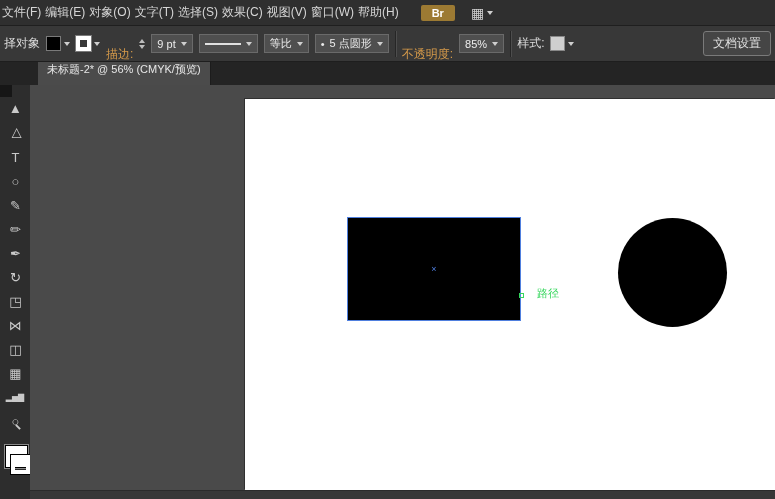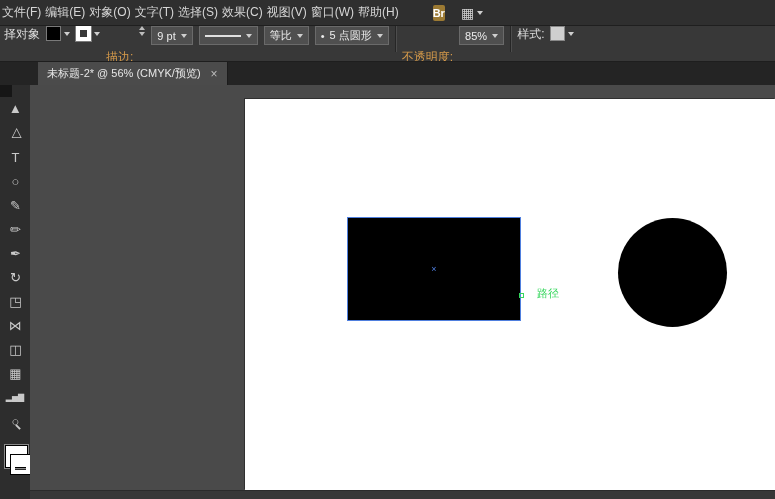--- a/index.html
+++ b/index.html
@@ -9,28 +9,28 @@
     --accent_orange: #d79b4a;
   }
   html,body { width:775px; height:499px; overflow:hidden; }
   body { font-family:"Liberation Sans","DejaVu Sans",sans-serif; background:#4a4a4a; }
   .app { position:relative; width:775px; height:499px; background:#2f2f2f; }
 
   
   .menubar { height:26px; background:#2f2f2f; border-bottom:1px solid #1f1f1f;
              display:flex; align-items:center; color:#d6d6d6; font-size:12px; }
   .menu-item { padding:0 2px; line-height:25px; cursor:default; white-space:nowrap; }
-  .br-btn { margin-left:32px; background:#9c7a33; color:#fff; font-size:11px; font-weight:bold;
-            padding:2px 0; border-radius:2px; }
+  .br-btn { margin-left:20px; background:#9c7a33; color:#fff; font-size:11px; font-weight:bold;
+            padding:2px 11px; border-radius:2px; }
   .ws-switcher { margin-left:16px; display:flex; align-items:center; gap:3px; color:#cfcfcf; }
   .ws-switcher .glyph { font-size:14px; }
 
   
   .controlbar { height:36px; background:#383838; border-bottom:1px solid #1e1e1e;
-                display:flex; align-items:flex-start; gap:6px; padding:0 4px;
+                display:flex; align-items:center; gap:6px; padding:0 4px;
                 font-size:12px; color:#d6d6d6; white-space:nowrap; overflow:hidden; }
   .ctl-label { color:#dcdcdc; }
   .swatch-group { display:flex; align-items:center; gap:3px; }
   .swatch-black { width:15px; height:15px; background:#000; border:1px solid #7a7a7a; }
   .swatch-stroke { width:15px; height:15px; border:4px solid #fff; background:transparent;
                    box-shadow:0 0 0 1px #7a7a7a; }
   .swatch-style { width:15px; height:15px; background:#cfcfcf; border:1px solid #888; }
   .caret-down { width:0; height:0; border-left:3px solid transparent; border-right:3px solid transparent;
                 border-top:4px solid #cfcfcf; }
   .link-label { color:var(--accent_orange); border-bottom:1px dotted var(--accent_orange);
@@ -43,21 +43,21 @@
   .combo { display:flex; align-items:center; gap:5px; background:#4f4f4f; border:1px solid #6a6a6a;
            height:19px; padding:0 5px; color:#ececec; font-size:11px; }
   .line-glyph { width:36px; height:2px; background:#e0e0e0; }
   .sep { width:1px; height:26px; background:#262626; box-shadow:1px 0 0 #4d4d4d; }
   .doc-setup-btn { margin-left:auto; background:#454545; border:1px solid #7a7a7a; border-radius:3px;
                    padding:3px 9px; color:#e0e0e0; font-size:12px; }
 
   
   .tabstrip { height:23px; background:#242424; display:flex; align-items:flex-end; }
   .tab { margin-left:38px; height:23px; background:#4b4b4b; display:flex; align-items:center;
-         gap:10px; padding:0 9px; font-size:11px; color:#e6e6e6; border-right:1px solid #1c1c1c; }
+         gap:10px; padding:0 9px; font-size:11px; color:#e6e6e6; border-right:1px solid #1c1c1c;flex-direction:column; }
   .tab .close { color:#bdbdbd; font-size:12px; line-height:1; cursor:pointer; }
 
   
   .main { display:flex; height:414px; }
 
   .toolbar { width:30px; background:#2d2d2d; display:flex; flex-direction:column; align-items:center;
              flex:0 0 30px; position:relative; }
   .toolbar-grip { width:12px; height:12px; background:#161616; align-self:flex-start; }
   .tool { width:30px; height:24px; display:flex; align-items:center; justify-content:center;
           color:#c9c9c9; font-size:13px; cursor:pointer; }
@@ -162,20 +162,21 @@
 
     <span class="sep"></span>
 
     <span class="ctl-label">样式:</span>
 
     <span class="swatch-group">
       <span class="swatch-style"></span>
       <span class="caret-down"></span>
     </span>
 
+    <button class="doc-setup-btn">文档设置</button>
   </div>
 
   <div class="tabstrip">
     <div class="tab">
       <span>未标题-2* @ 56% (CMYK/预览)</span>
       <span class="close">×</span>
     </div>
   </div>
 
   <div class="main">

